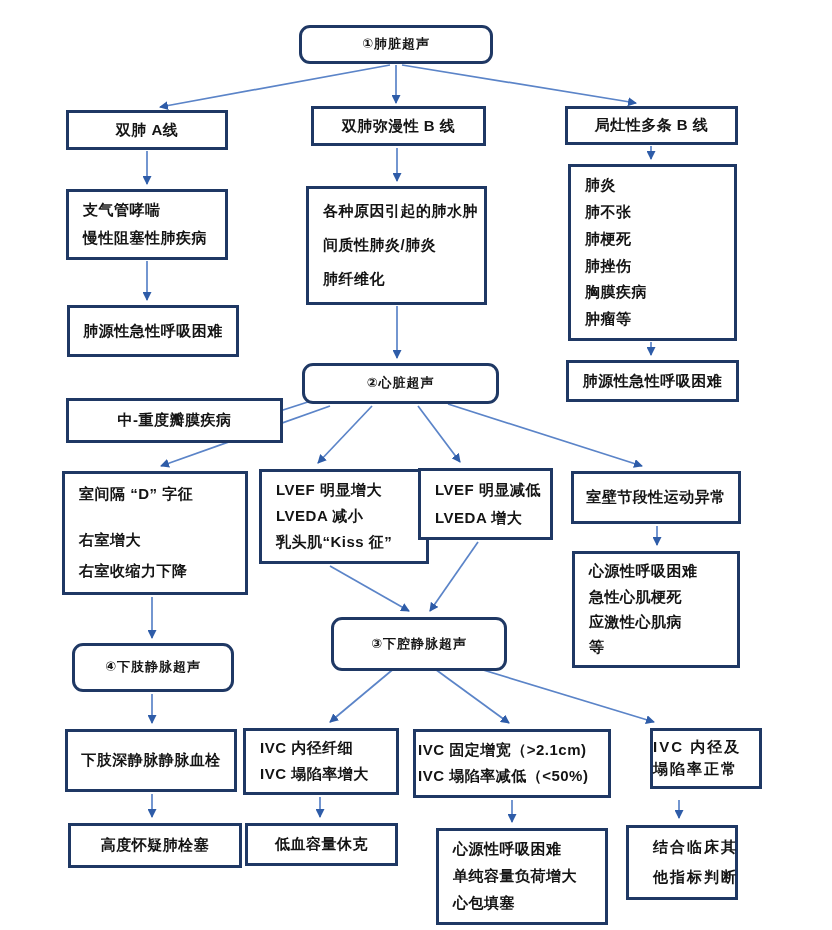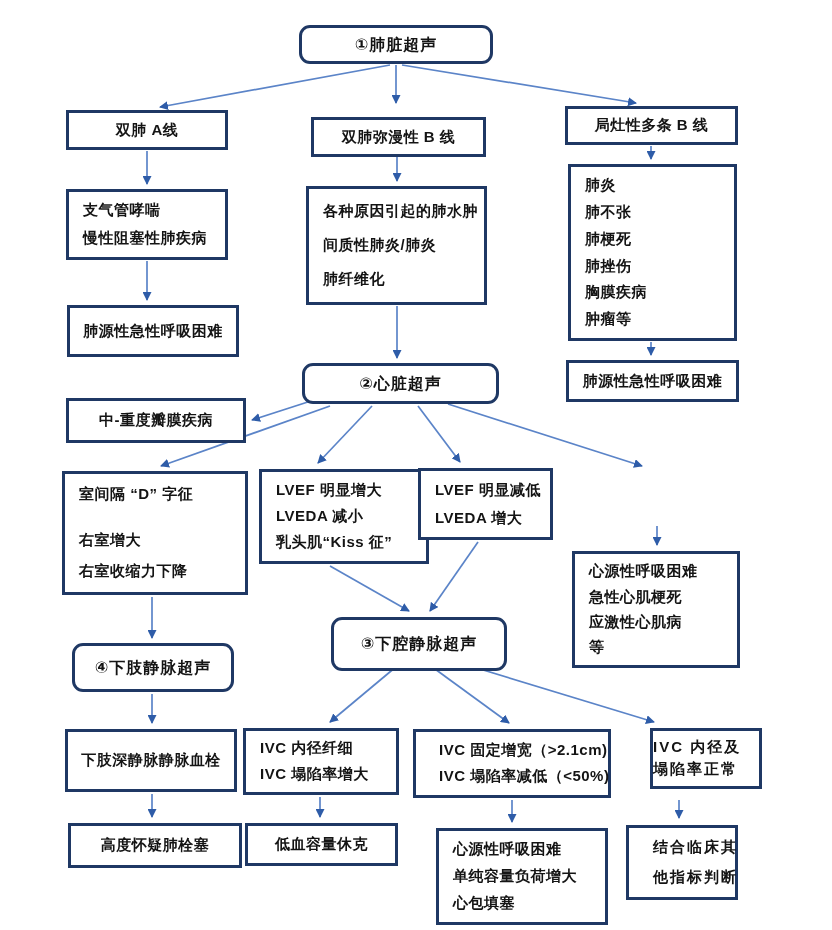--- a/index.html
+++ b/index.html
@@ -20,21 +20,21 @@
   .box{
     position:absolute;box-sizing:border-box;background:#fff;
     border:3px solid var(--box-border);
     font-size:15px;font-weight:600;letter-spacing:.5px;line-height:1.25;
   }
   .single{display:flex;align-items:center;justify-content:center;text-align:center;padding:8px 6px;}
   .multi{display:flex;flex-direction:column;justify-content:space-around;padding:5px 8px 5px 14px;text-align:left;}
   .round{
     border-radius:11px;border-width:3px;
     display:flex;align-items:center;justify-content:center;
-    font-weight:700;font-size:16px;letter-spacing:1px;
+    font-weight:700;font-size:13px;letter-spacing:1px;
   }
   .line{white-space:nowrap;}
   .sp{letter-spacing:2px;}
 </style>
 </head>
 <body>
 
 <div id="canvas">
 
   <svg id="arrow-layer" viewBox="0 0 832 930">
@@ -71,21 +71,21 @@
     <line class="arrow" x1="679" y1="800" x2="679" y2="818" marker-end="url(#ah)"></line>
   </svg>
 
   <div class="box round" style="left:299px;top:25px;width:194px;height:39px">
     <span class="line">①肺脏超声</span>
   </div>
 
   <div class="box single" style="left:66px;top:110px;width:162px;height:40px">
     <span class="line">双肺 A线</span>
   </div>
-  <div class="box single" style="left:311px;top:117px;width:175px;height:40px">
+  <div class="box single" style="left:311px;top:106px;width:175px;height:40px">
     <span class="line">双肺弥漫性 B 线</span>
   </div>
   <div class="box single" style="left:565px;top:106px;width:173px;height:39px">
     <span class="line">局灶性多条 B 线</span>
   </div>
 
   <div class="box multi" style="left:66px;top:189px;width:162px;height:71px">
     <div class="line">支气管哮喘</div>
     <div class="line">慢性阻塞性肺疾病</div>
   </div>
@@ -105,37 +105,40 @@
 
   <div class="box single" style="left:67px;top:305px;width:172px;height:52px">
     <span class="line">肺源性急性呼吸困难</span>
   </div>
   <div class="box round" style="left:302px;top:363px;width:197px;height:41px">
     <span class="line">②心脏超声</span>
   </div>
   <div class="box single" style="left:566px;top:360px;width:173px;height:42px">
     <span class="line">肺源性急性呼吸困难</span>
   </div>
-  <div class="box single" style="left:66px;top:398px;width:180px;height:45px">
+  <div class="box single" style="left:66px;top:398px;width:217px;height:45px">
     <span class="line">中-重度瓣膜疾病</span>
   </div>
 
   <div class="box multi" style="left:62px;top:471px;width:186px;height:124px">
     <div class="line">室间隔 “D” 字征</div>
     <div class="line" style="margin-top:14px">右室增大</div>
     <div class="line">右室收缩力下降</div>
   </div>
   <div class="box multi" style="left:259px;top:469px;width:170px;height:95px">
     <div class="line">LVEF 明显增大</div>
     <div class="line">LVEDA 减小</div>
     <div class="line">乳头肌“Kiss 征”</div>
   </div>
   <div class="box multi" style="left:418px;top:468px;width:135px;height:72px">
     <div class="line">LVEF 明显减低</div>
     <div class="line">LVEDA 增大</div>
+  </div>
+  <div class="box single" style="left:571px;top:471px;width:170px;height:53px">
+    <span class="line">室壁节段性运动异常</span>
   </div>
   <div class="box multi" style="left:572px;top:551px;width:168px;height:117px">
     <div class="line">心源性呼吸困难</div>
     <div class="line">急性心肌梗死</div>
     <div class="line">应激性心肌病</div>
     <div class="line">等</div>
   </div>
 
   <div class="box round" style="left:331px;top:617px;width:176px;height:54px">
     <span class="line">③下腔静脉超声</span>
@@ -144,21 +147,21 @@
     <span class="line">④下肢静脉超声</span>
   </div>
 
   <div class="box single" style="left:65px;top:729px;width:172px;height:63px">
     <span class="line">下肢深静脉静脉血栓</span>
   </div>
   <div class="box multi" style="left:243px;top:728px;width:156px;height:67px">
     <div class="line">IVC 内径纤细</div>
     <div class="line">IVC 塌陷率增大</div>
   </div>
-  <div class="box multi" style="left:413px;top:729px;width:198px;height:69px;padding-left:23px">
+  <div class="box multi" style="left:413px;top:729px;width:198px;height:69px;padding-left:2px">
     <div class="line">IVC 固定增宽（&gt;2.1cm)</div>
     <div class="line">IVC 塌陷率减低（&lt;50%)</div>
   </div>
   <div class="box multi sp" style="left:650px;top:728px;width:112px;height:61px;padding-left:0">
     <div class="line">IVC 内径及</div>
     <div class="line">塌陷率正常</div>
   </div>
 
   <div class="box single" style="left:68px;top:823px;width:174px;height:45px">
     <span class="line">高度怀疑肺栓塞</span>

